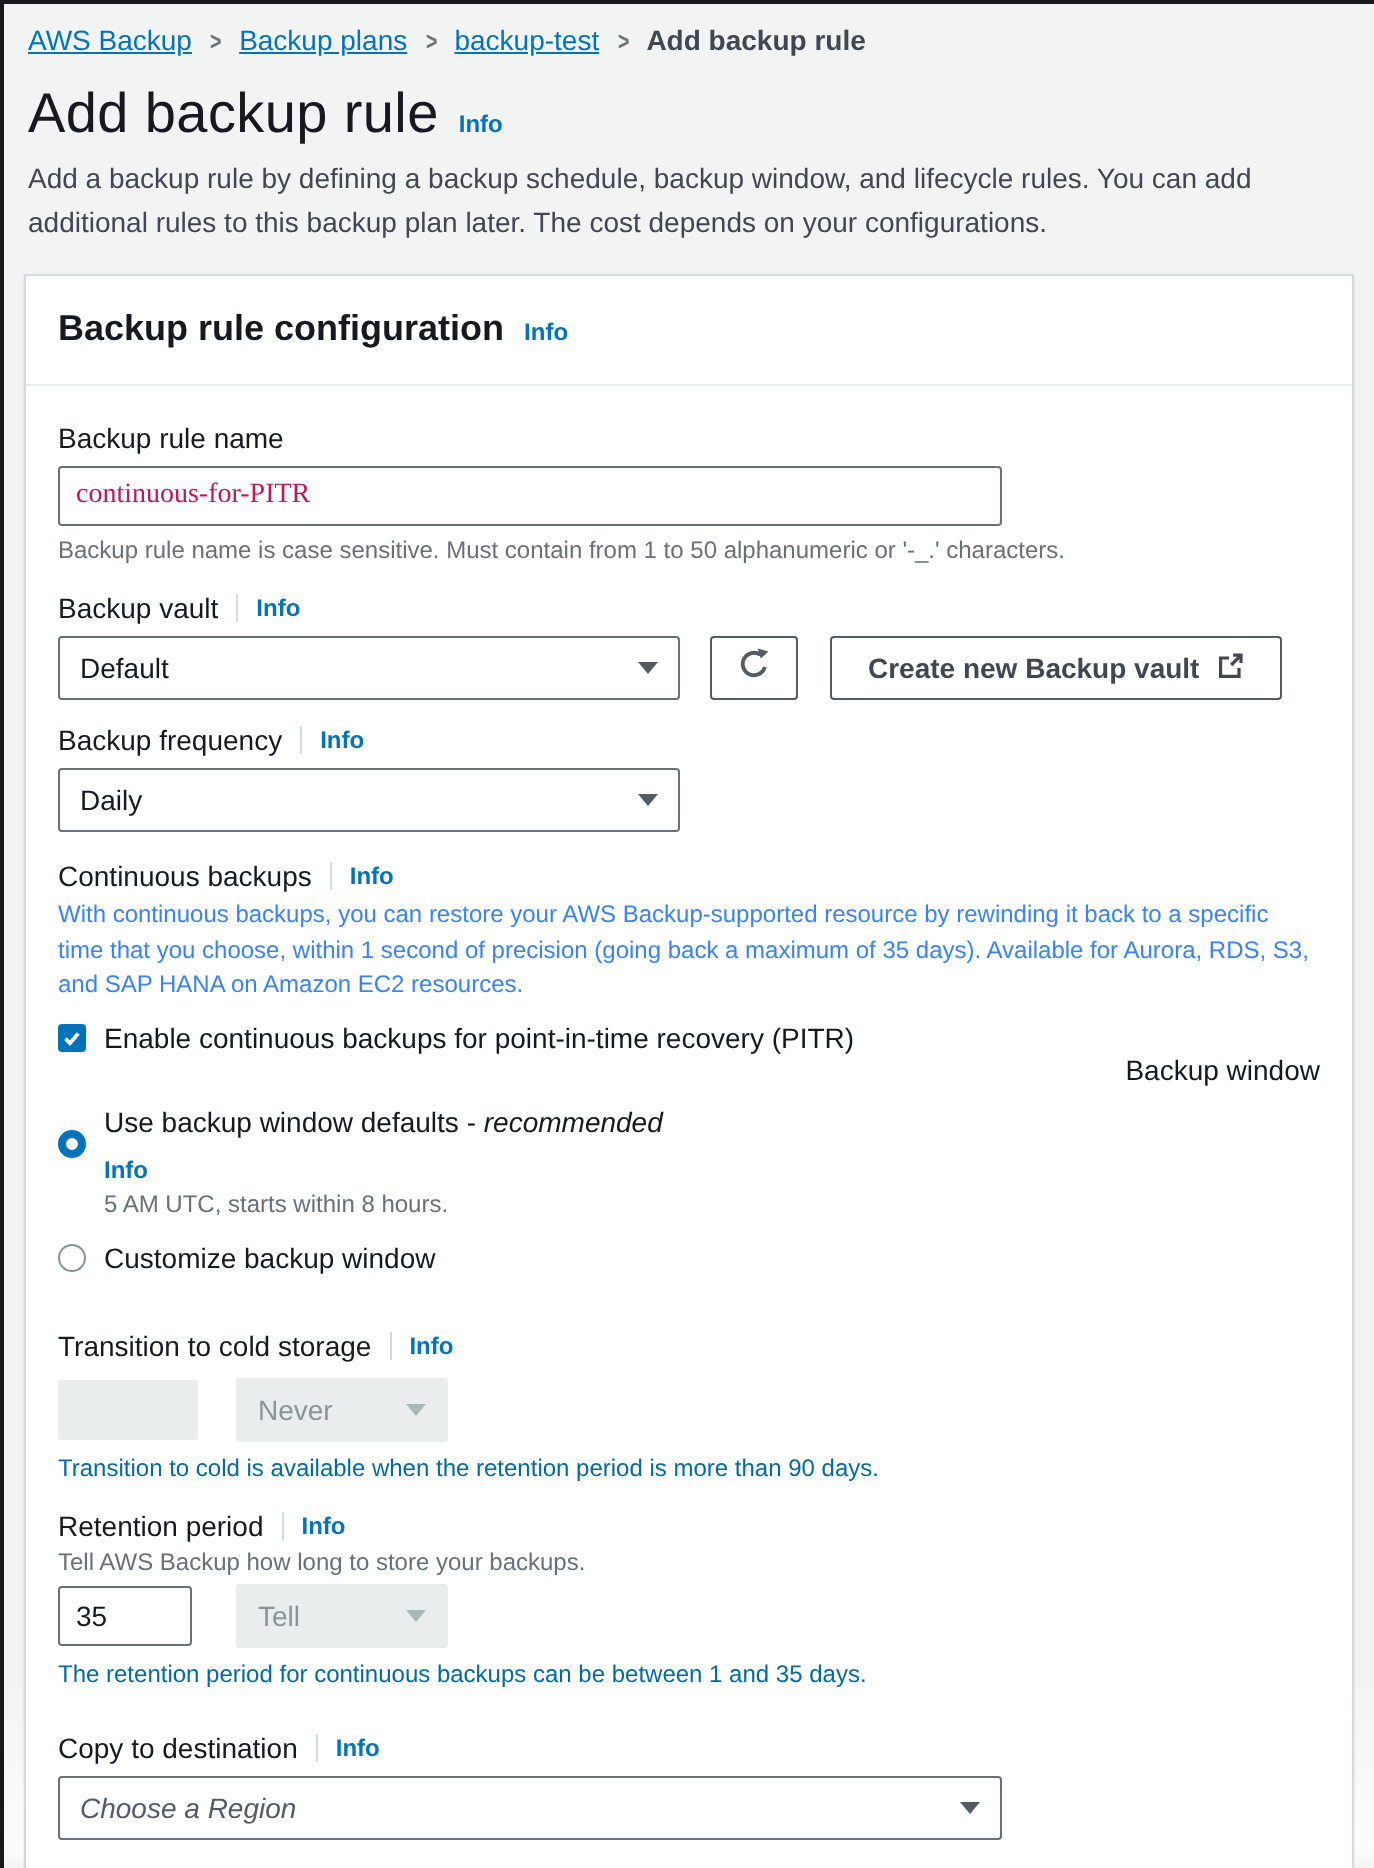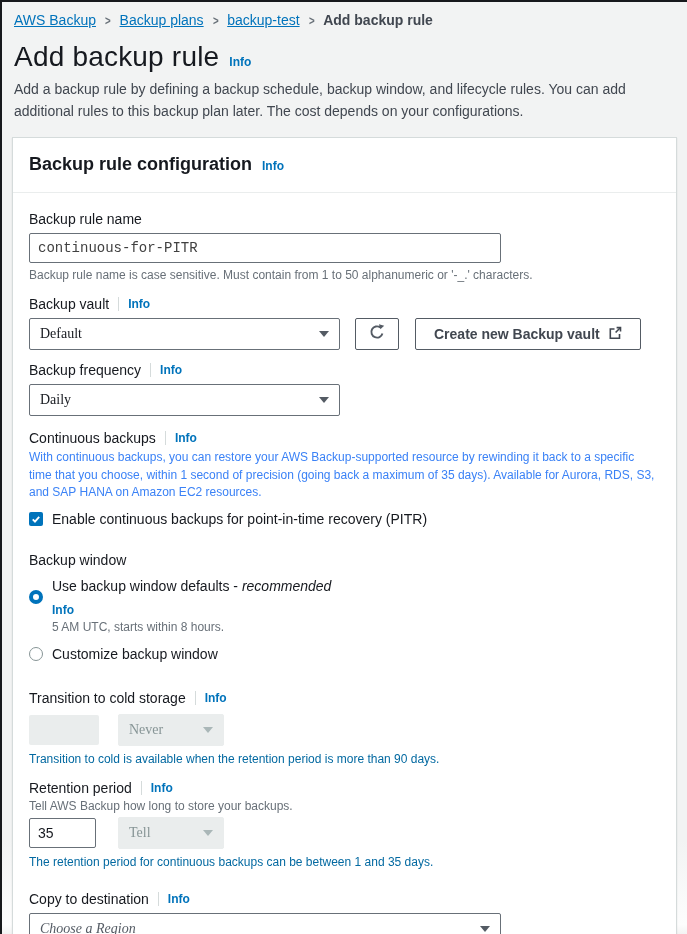--- a/index.html
+++ b/index.html
@@ -33,28 +33,28 @@
                 display:flex; align-items:baseline; gap:10px; }
   .card-header h2{ font-size:18px; font-weight:700; color:#16191f; }
   .card-body{ padding:18px 16px 16px; }
 
   .field-label{ display:flex; align-items:center; font-size:14px; color:#16191f; }
   .vbar{ width:1px; height:14px; background:#d5dbdb; margin:0 9px; }
 
   .text-input{
     display:block; height:30px; width:472px; margin-top:6px; padding:0 8px;
     border:1px solid #687078; border-radius:2px; background:#fff;
-    font-family:Liberation Mono, monospace; font-size:14px; color:#404040;
+    font-family:Liberation Serif, serif; font-size:14px; color:#be185d;
   }
   .constraint{ margin-top:5px; font-size:12px; color:#687078; }
 
   .select{
     height:30px; margin-top:6px; padding:15px 10px; border:1px solid #687078; border-radius:2px;
     background:#fff; display:flex; align-items:center; justify-content:space-between;
-    font-size:14px; color:#16191f; cursor:pointer;font-family:Liberation Serif, serif;
+    font-size:14px; color:#16191f; cursor:pointer;
   }
   .select.w-vault{ width:311px; }
   .select.w-full{ width:472px; }
   .caret{ width:0; height:0; border-left:5px solid transparent; border-right:5px solid transparent;
           border-top:6px solid #545b64; flex:none; margin-left:8px; }
   .select.disabled{ background:#eaeded; border-color:#eaeded; color:#879596; cursor:default; }
   .select.disabled .caret{ border-top-color:#aab7b8; }
   .placeholder-italic{ font-style:italic; color:#545b64; }
 
   .row{ display:flex; align-items:center; }
@@ -85,21 +85,21 @@
 
   .disabled-input{ width:70px; height:30px; background:#eaeded; border-radius:2px; margin-top:8px; }
   .num-input{ width:67px; height:30px; margin-top:4px; padding:0 8px; border:1px solid #687078;
               border-radius:2px; font-family:inherit; font-size:14px; color:#16191f; }
   .unit-select{ width:106px; margin-left:19px; }
   .cold-row .select, .ret-row .select{ margin-top:8px; }
   .ret-row .select{ margin-top:4px; }
 
   .helper{ margin-top:6px; font-size:12px; color:#0369a1; }
 
-  .mt14{ margin-top:14px; } .mt12{ margin-top:12px; } .mt16{ margin-top:25px; }
+  .mt14{ margin-top:14px; } .mt12{ margin-top:12px; } .mt16{ margin-top:0;justify-content:flex-end; }
   .mt10{ margin-top:10px; } .mt28{ margin-top:28px; } .mt22{ margin-top:22px; }
 
   
   .tags-section{ border-top:1px solid #eaeded; padding:13px 16px 18px; }
 </style>
 </head>
 <body>
 
 <div class="screen">
 

